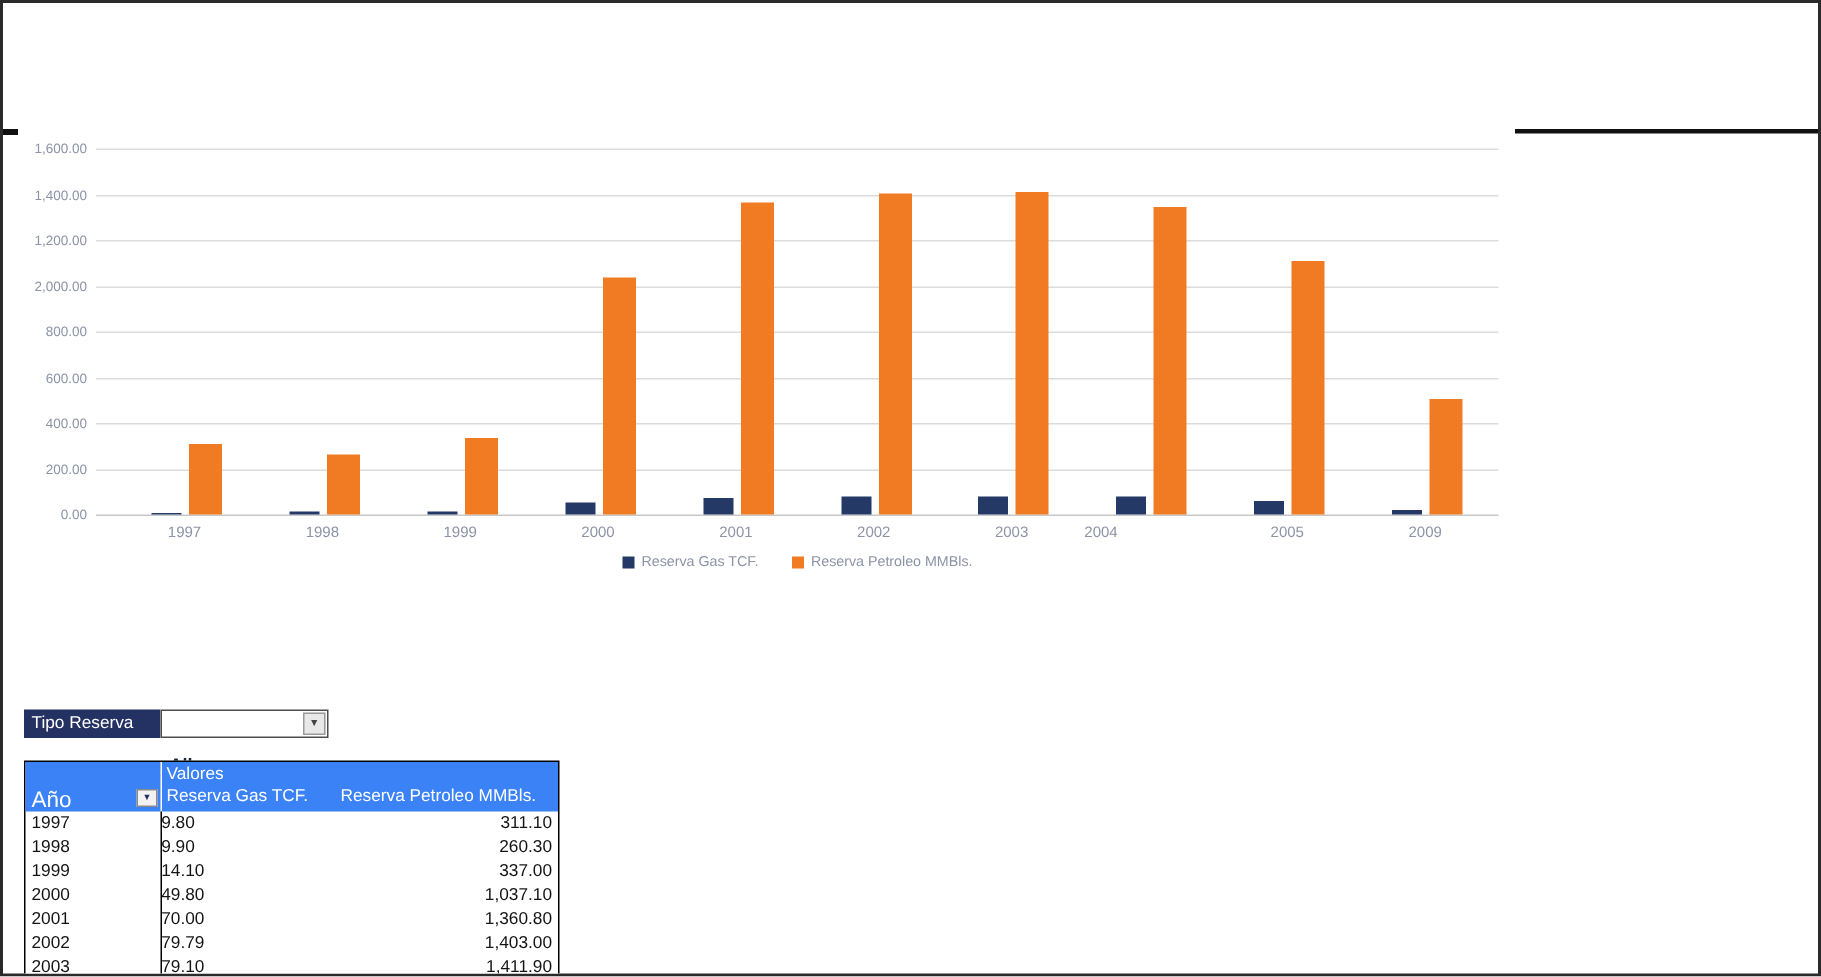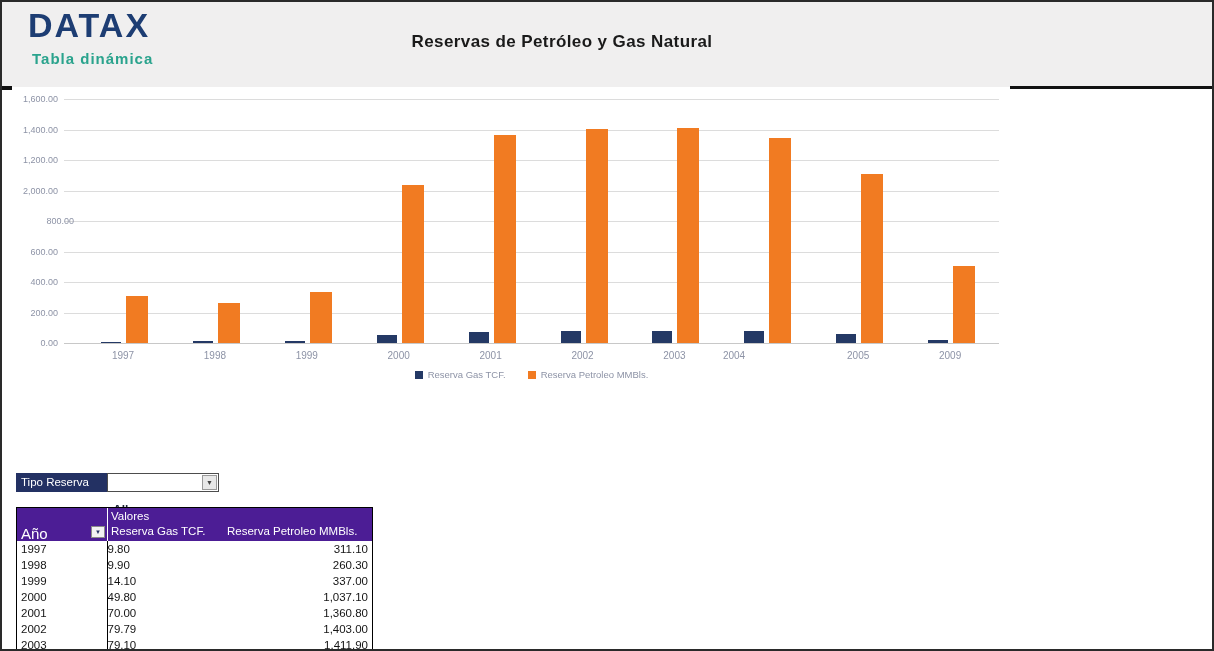--- a/index.html
+++ b/index.html
@@ -35,59 +35,54 @@
     color:#fff;font-size:11.5px;line-height:19px;padding-left:5px;box-sizing:border-box;}
   .slicer-combo{position:absolute;left:105px;top:471px;width:112px;height:19px;background:#fff;
     border:1px solid #4d4d4d;box-sizing:border-box;}
   .slicer-combo-value{position:absolute;left:5px;top:1px;font-size:12px;font-weight:600;color:#1c2437;margin-top:28px;}
   .slicer-combo-btn{position:absolute;right:1px;top:1px;width:15px;height:15px;background:#e8e8e8;
     border:1px solid #9a9a9a;box-sizing:border-box;text-align:center;font-size:7px;color:#444;
     line-height:14px;cursor:default;}
   
   .pivot{position:absolute;left:14px;top:505px;width:357px;height:146px;border:1px solid #000;
     box-sizing:border-box;background:#fff;}
-  .pivot-head{position:relative;height:33px;background:#4c1d95;color:#fff;}
+  .pivot-head{position:relative;height:33px;background:#3b82f6;color:#fff;}
   .ph-valores{position:absolute;left:94px;top:2px;font-size:11.5px;}
   .ph-ano{position:absolute;left:4px;top:17px;font-size:15px;}
   .ph-gas{position:absolute;left:94px;top:17px;font-size:11.5px;}
   .ph-oil{position:absolute;left:210px;top:17px;font-size:11.5px;}
   .ano-filter-btn{position:absolute;left:74px;top:18px;width:14px;height:12px;background:#f2f2f2;
     border:1px solid #8a8a8a;box-sizing:border-box;color:#233163;font-size:6px;line-height:10px;
     text-align:center;cursor:default;}
   .head-sep{position:absolute;left:90px;top:0;width:1px;height:33px;background:#fff;}
   .body-sep{position:absolute;left:90px;top:33px;width:1px;bottom:0;background:#000;}
   .pivot-row{display:flex;height:16px;line-height:16px;font-size:11.5px;color:#141414;}
   .pr-year{width:91px;padding-left:4px;box-sizing:border-box;}
   .pr-gas{width:117px;text-align:left;padding-right:7px;box-sizing:border-box;}
   .pr-oil{width:149px;text-align:right;padding-right:4px;box-sizing:border-box;}
 </style>
 </head>
 <body>
 
 <div id="root">
 
-  <div class="header">
-    <div class="logo-text">DATAX</div>
-    <div class="logo-sub">Tabla dinámica</div>
-    <div class="sheet-title">Reservas de Petróleo y Gas Natural</div>
-  </div>
   <div class="black-line-right"></div>
   <div class="black-mark-left"></div>
 
   <div id="chart">
       <div class="gridline zero" style="left: 52px; top: 251px; width: 935px;"></div>
       <div class="ytick" style="left: 0px; top: 251px;">0.00</div>
       <div class="gridline" style="left: 52px; top: 220.5px; width: 935px;"></div>
       <div class="ytick" style="left: 0px; top: 220.5px;">200.00</div>
       <div class="gridline" style="left: 52px; top: 190px; width: 935px;"></div>
       <div class="ytick" style="left: 0px; top: 190px;">400.00</div>
       <div class="gridline" style="left: 52px; top: 159.5px; width: 935px;"></div>
       <div class="ytick" style="left: 0px; top: 159.5px;">600.00</div>
       <div class="gridline" style="left: 52px; top: 129px; width: 935px;"></div>
-      <div class="ytick" style="left: 16px; top: 129px;">800.00</div>
+      <div class="ytick" style="left: 0px; top: 129px;">800.00</div>
       <div class="gridline" style="left: 52px; top: 98.5px; width: 935px;"></div>
       <div class="ytick" style="left: 0px; top: 98.5px;">2,000.00</div>
       <div class="gridline" style="left: 52px; top: 68px; width: 935px;"></div>
       <div class="ytick" style="left: 0px; top: 68px;">1,200.00</div>
       <div class="gridline" style="left: 52px; top: 37.5px; width: 935px;"></div>
       <div class="ytick" style="left: 0px; top: 37.5px;">1,400.00</div>
       <div class="gridline" style="left: 52px; top: 7px; width: 935px;"></div>
       <div class="ytick" style="left: 0px; top: 7px;">1,600.00</div>
       <div class="bar" style="left: 89px; top: 249.506px; width: 20px; height: 1.4945px; background: rgb(36, 57, 101);"></div>
       <div class="bar" style="left: 114px; top: 203.557px; width: 22px; height: 47.4428px; background: rgb(241, 123, 34);"></div>

